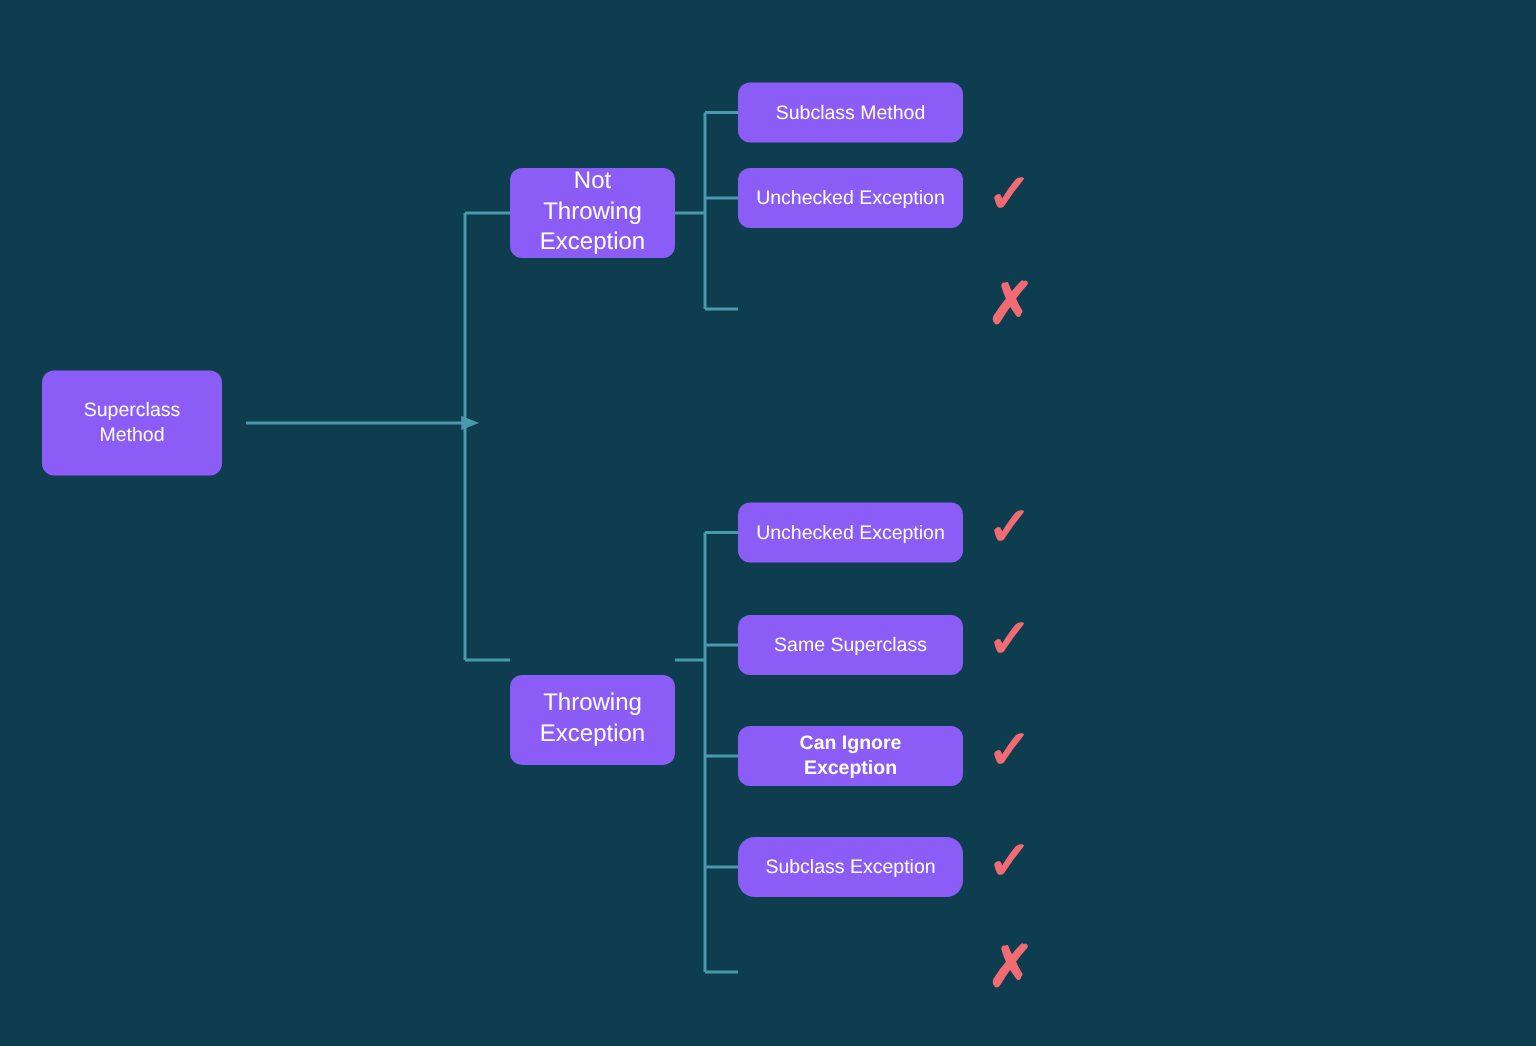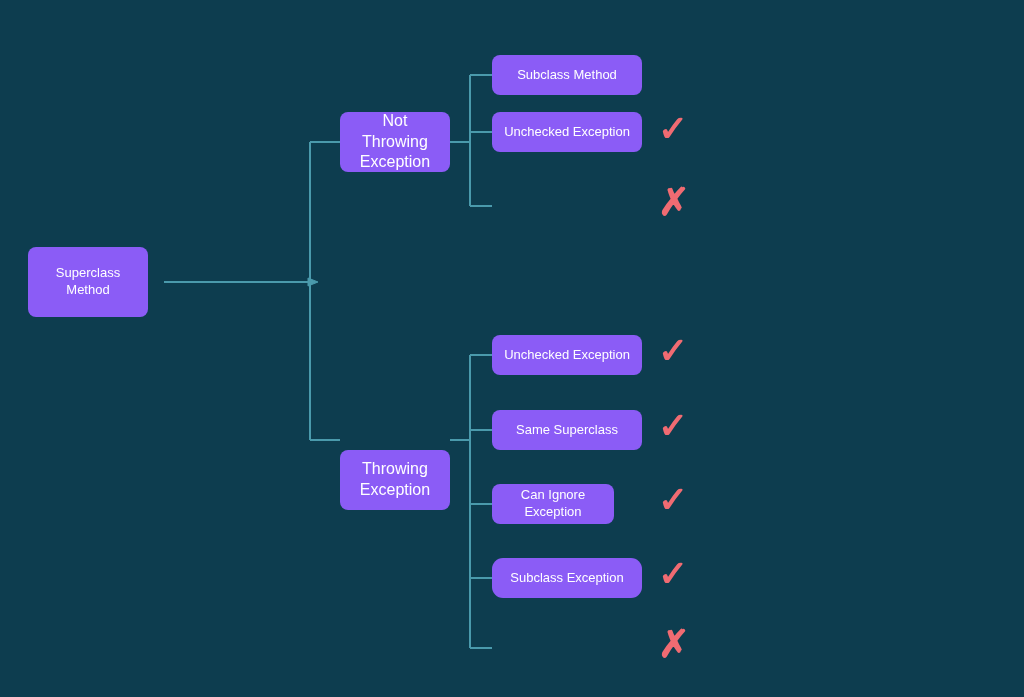--- a/index.html
+++ b/index.html
@@ -136,21 +136,21 @@
   <div class="node" style="left:492px; top:335px; width:150px; height:40px;">
     <span>Unchecked Exception</span>
   </div>
   <span class="icon icon-check" style="left:658px; top:330px;">✓</span>
 
   <div class="node" style="left:492px; top:410px; width:150px; height:40px;">
     <span>Same Superclass</span>
   </div>
   <span class="icon icon-check" style="left:658px; top:405px;">✓</span>
 
-  <div class="node" style="left:492px; top:484px; width:122px; height:40px;">
+  <div class="node" style="left:492px; top:484px; width:150px; height:40px;font-weight:bold;">
     <span>Can Ignore Exception</span>
   </div>
   <span class="icon icon-check" style="left:658px; top:479px;">✓</span>
 
   <div class="node" style="left:492px; top:558px; width:150px; height:40px;border-radius:11px;">
     <span>Subclass Exception</span>
   </div>
   <span class="icon icon-check" style="left:658px; top:553px;">✓</span>
 
   <span class="icon icon-cross" style="left:658px; top:622px; font-size:38px; color:#f06b72;">✗</span>

